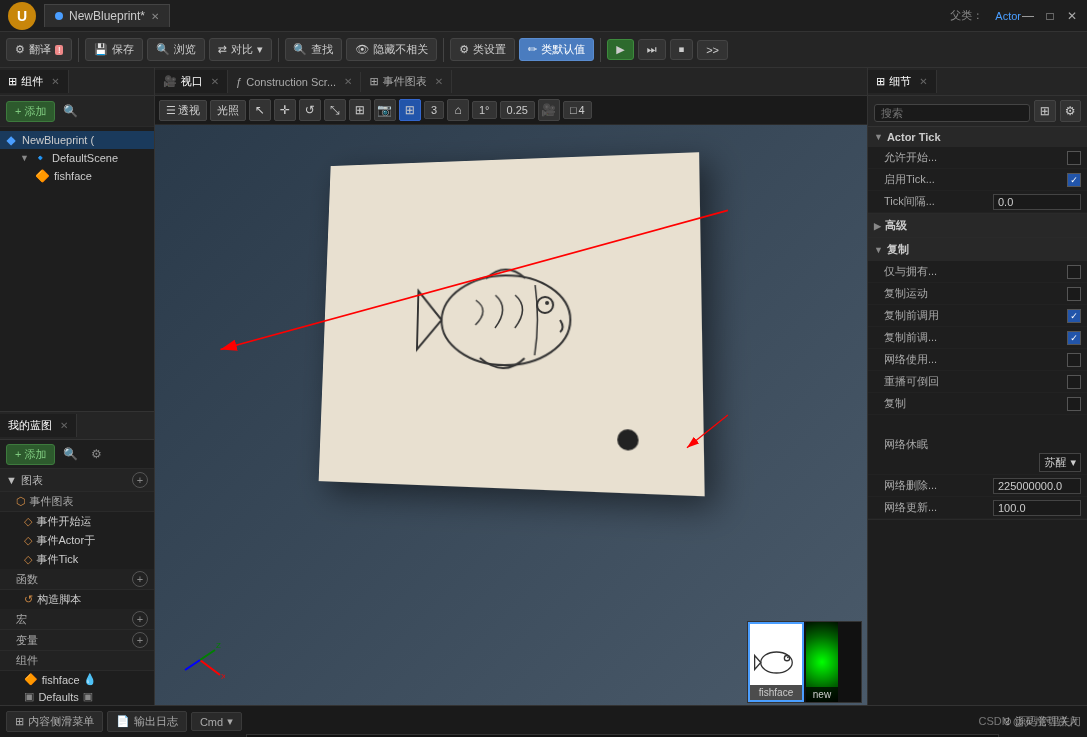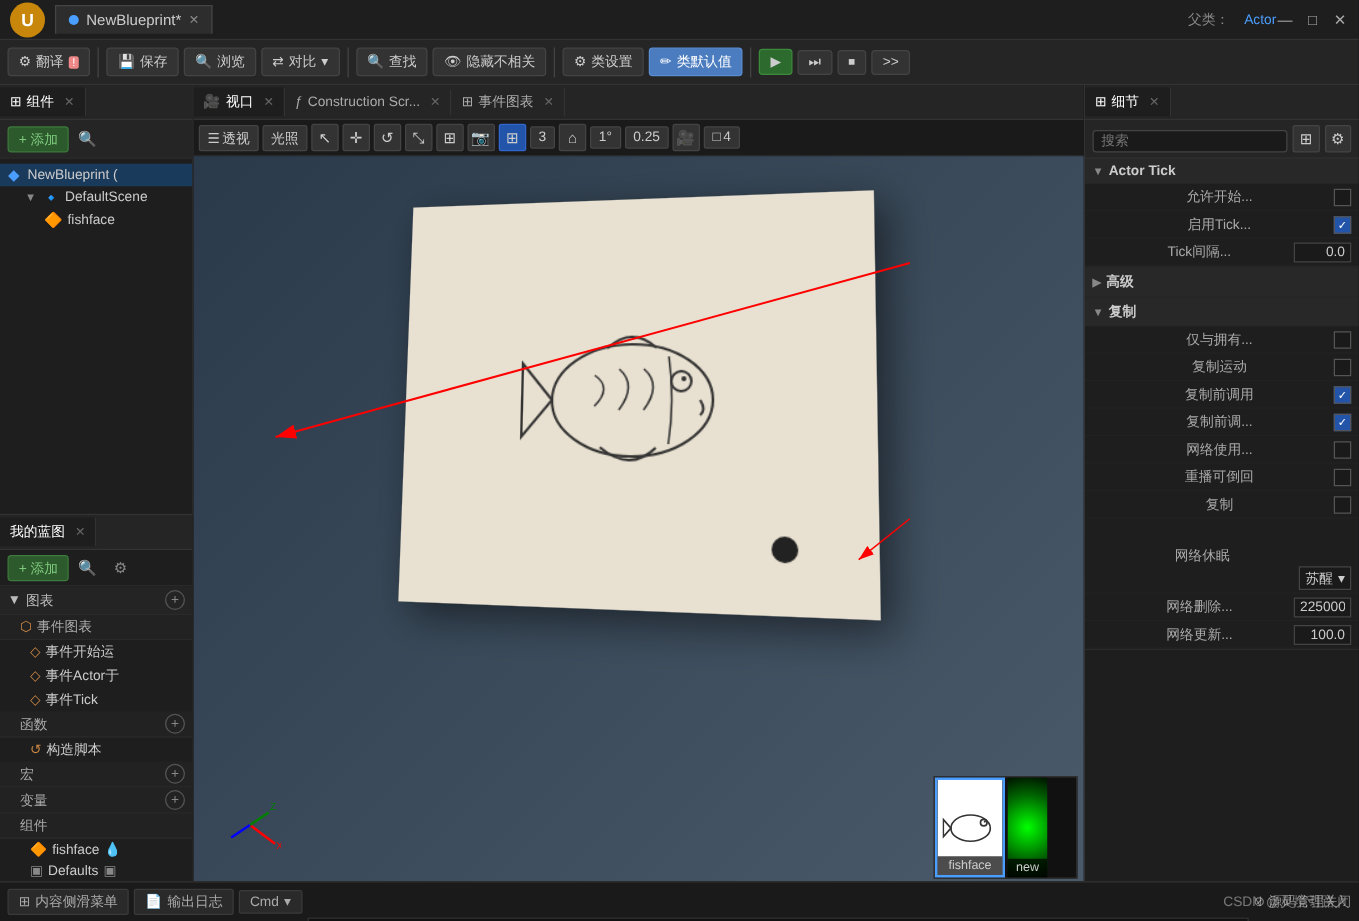--- a/index.html
+++ b/index.html
@@ -412,21 +412,20 @@
       min-height: 22px;
       border-bottom: 1px solid #222;
     }
     .prop-label {
       flex: 1;
       font-size: 11px;
       color: #aaa;
       white-space: nowrap;
       overflow: hidden;
       text-overflow: ellipsis;
-      text-align: center;
     }
     .prop-value {
       display: flex;
       align-items: center;
       gap: 4px;
     }
     .prop-checkbox {
       width: 14px;
       height: 14px;
       border: 1px solid #555;
@@ -442,22 +441,21 @@
       content: '✓';
       color: white;
       font-size: 9px;
     }
     .prop-input {
       background: #1a1a1a;
       border: 1px solid #444;
       color: #ccc;
       padding: 1px 4px;
       font-size: 11px;
-      width: 46px;
-      text-align: right;
+      width: 88px;
     }
     .prop-dropdown {
       display: flex;
       align-items: center;
       background: #1a1a1a;
       border: 1px solid #444;
       padding: 1px 4px;
       font-size: 11px;
       color: #ccc;
       gap: 4px;

